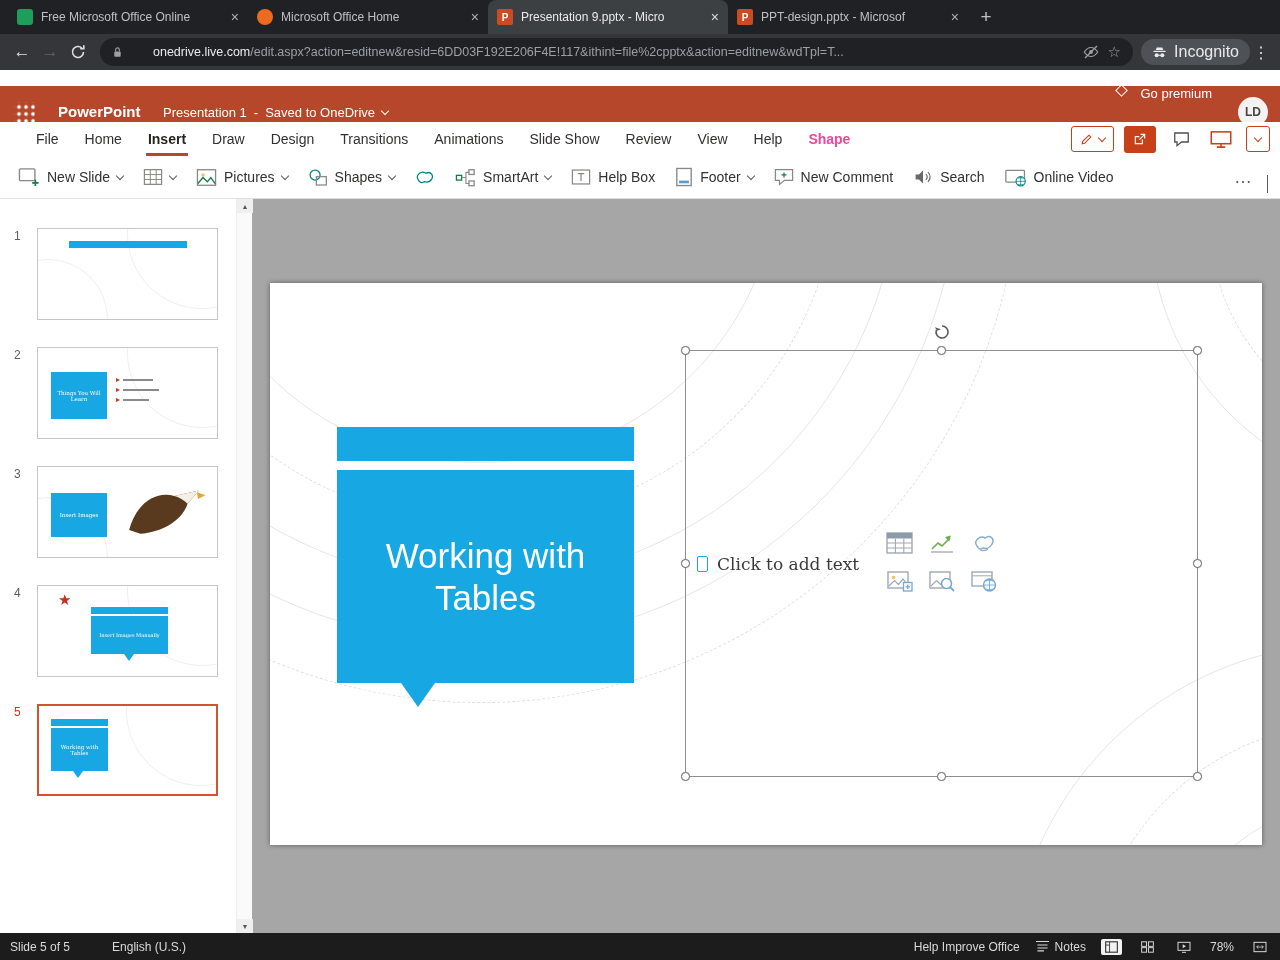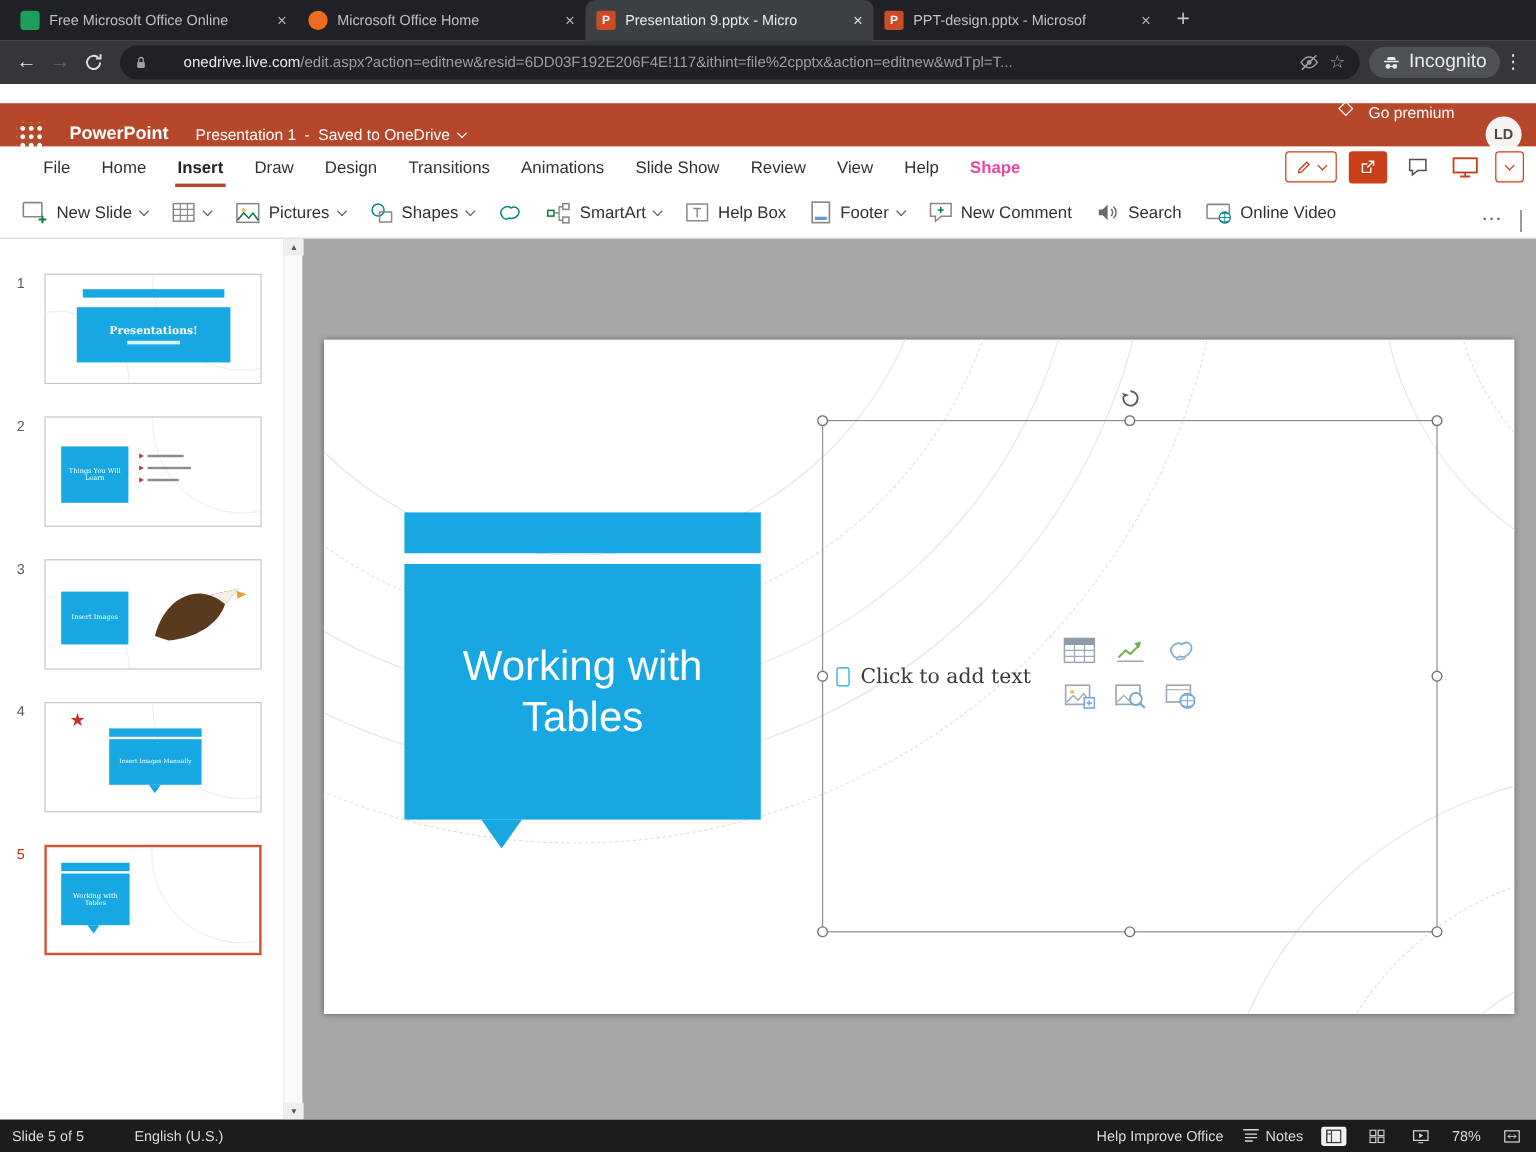--- a/index.html
+++ b/index.html
@@ -320,24 +320,20 @@
   <div class="workspace">
 
     <div class="thumbpanel">
 
       <div class="thumb-row" style="top:29px;">
         <span class="thumb-num">1</span>
         <div class="thumb">
           <div class="m-arc" style="width:150px;height:150px;right:-60px;top:-70px;"></div>
           <div class="m-arc" style="width:120px;height:120px;left:-50px;bottom:-60px;"></div>
           <div class="mini-blue" style="left:31px;top:12px;width:118px;height:7px;"></div>
-          <div class="mini-blue" style="left:26px;top:27px;width:128px;height:46px;flex-direction:column;display:flex;align-items:center;justify-content:center;gap:3px;">
-            <span style="color:#fff;font-size:9px;font-weight:700;font-family:'DejaVu Serif',serif;">Presentations!</span>
-            <span style="width:44px;height:3px;background:rgba(255,255,255,.85);display:block;"></span>
-          </div>
         </div>
       </div>
 
       <div class="thumb-row" style="top:148px;">
         <span class="thumb-num">2</span>
         <div class="thumb">
           <div class="m-arc" style="width:150px;height:150px;right:-60px;top:-70px;"></div>
           <div class="mini-blue" style="left:13px;top:24px;width:56px;height:47px;">
             <span class="mini-text" style="font-size:5.5px;">Things You Will Learn</span>
           </div>

